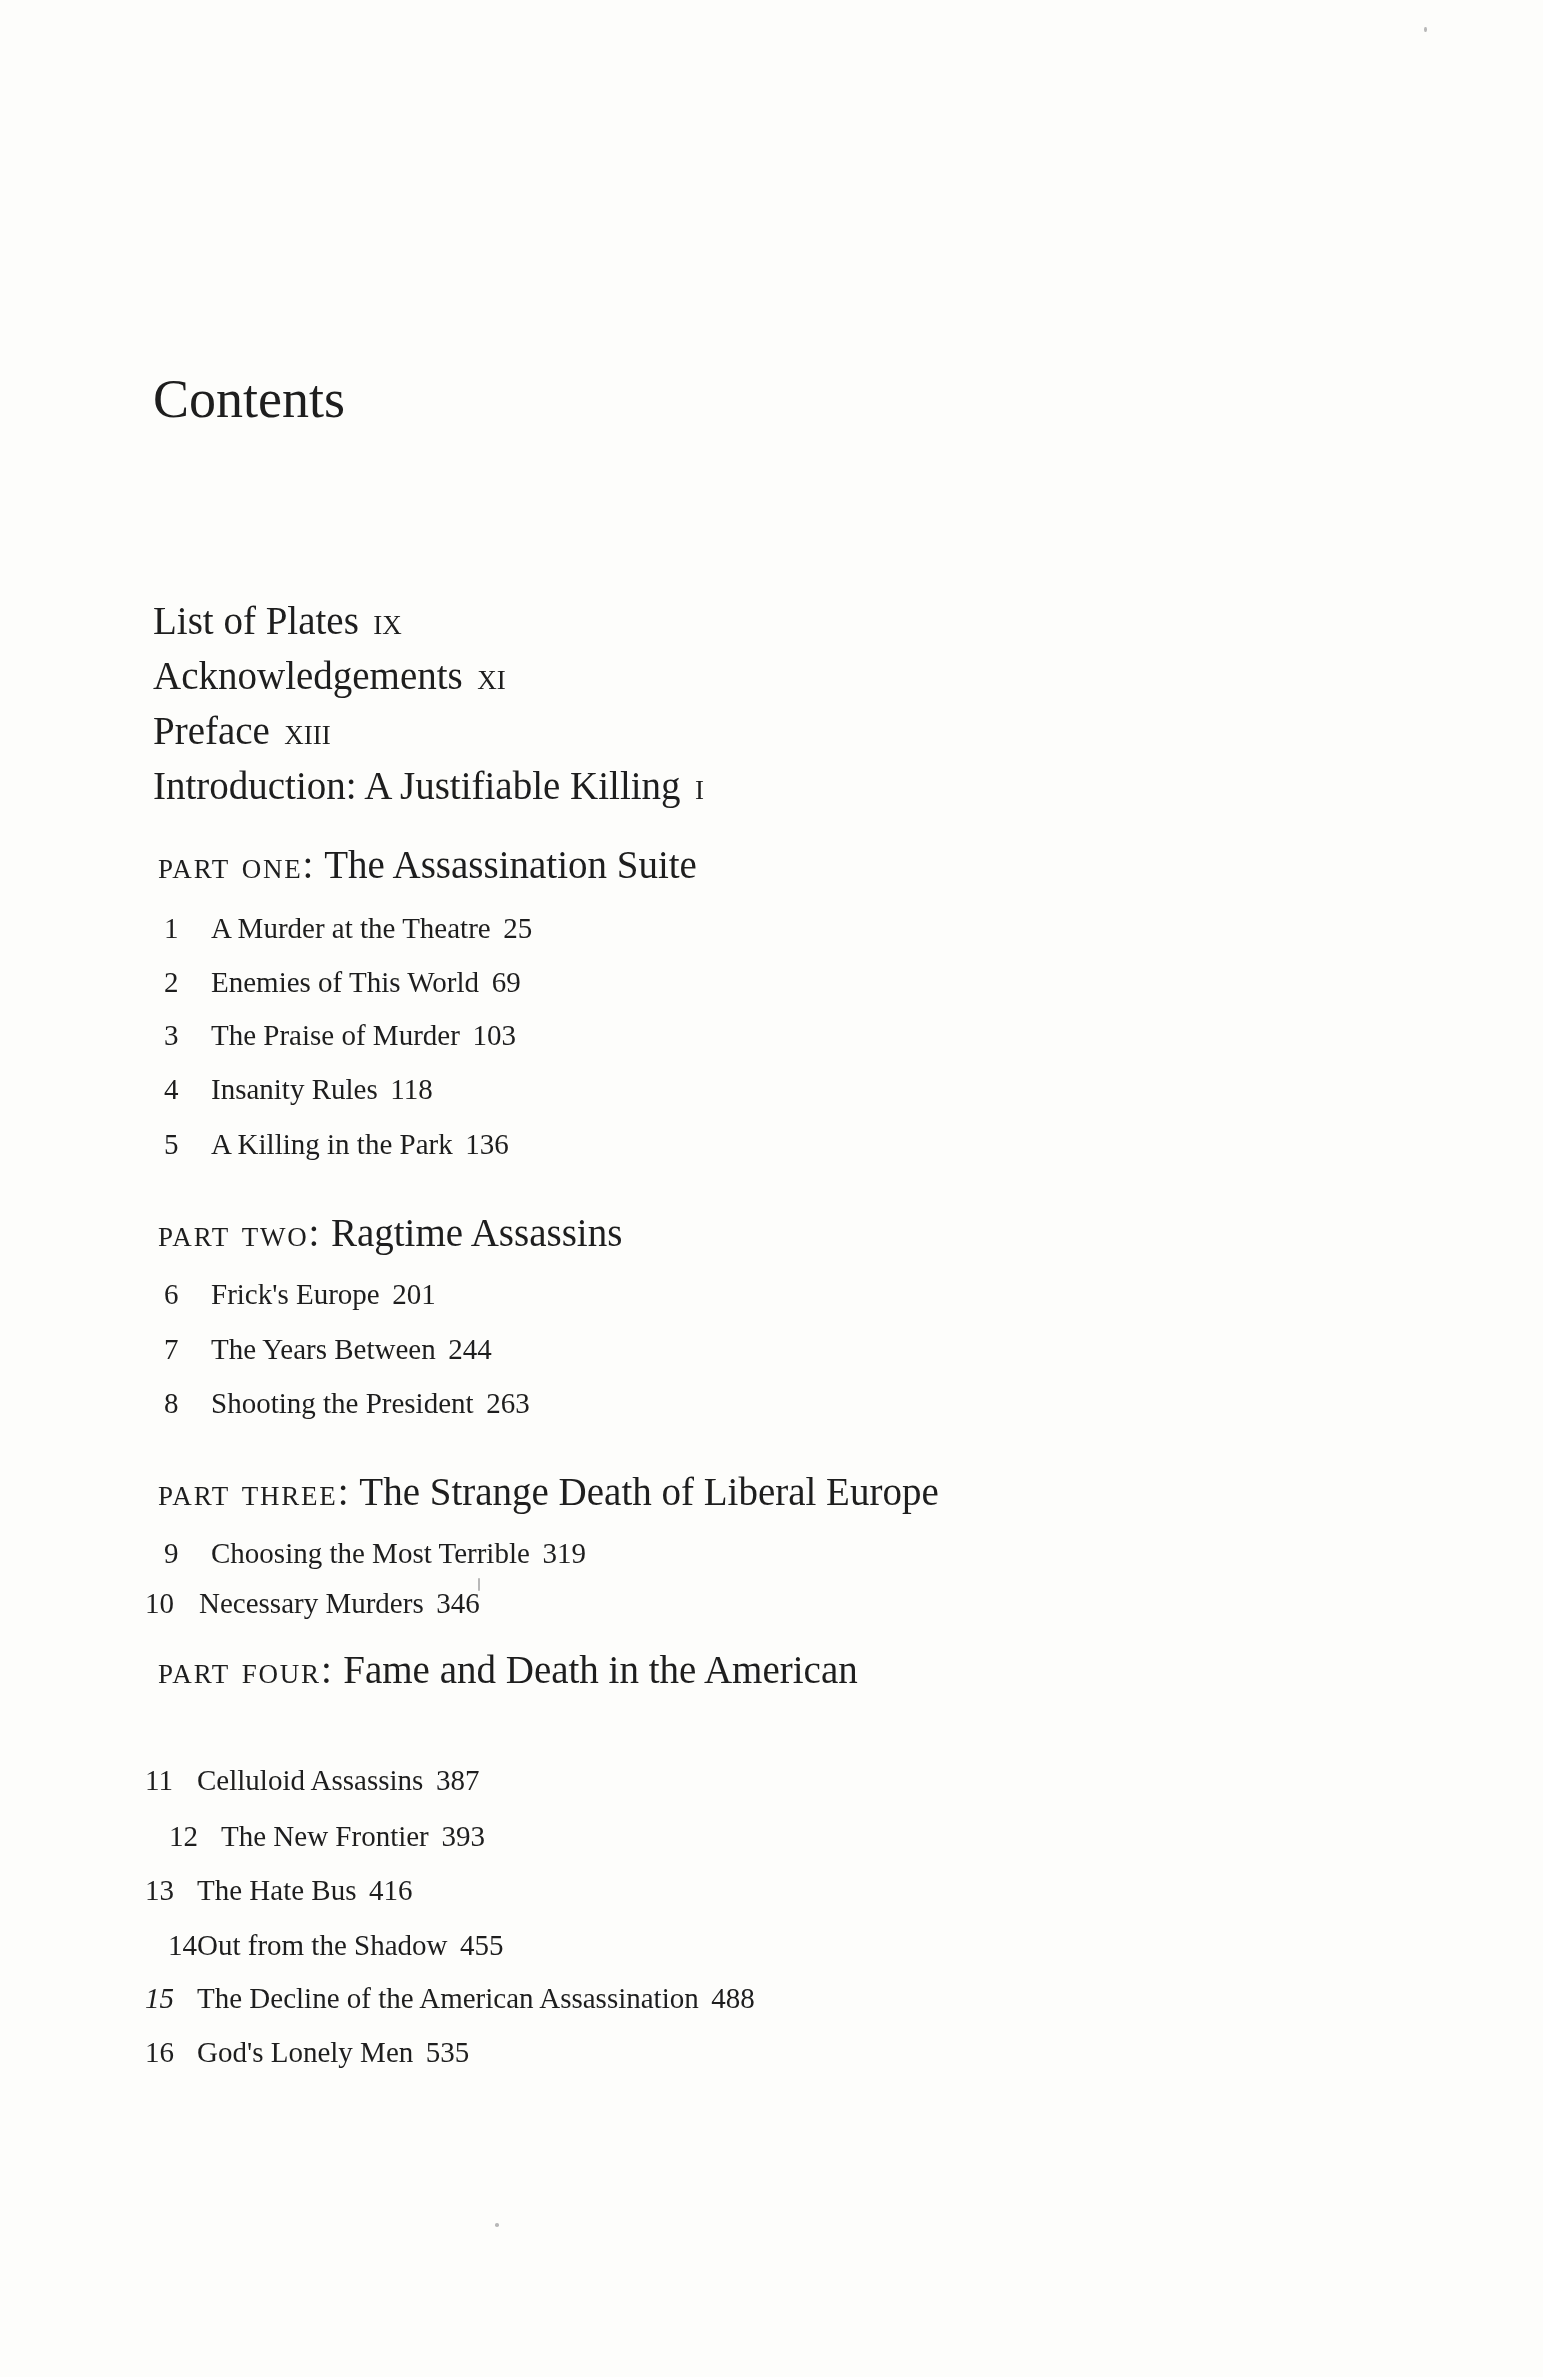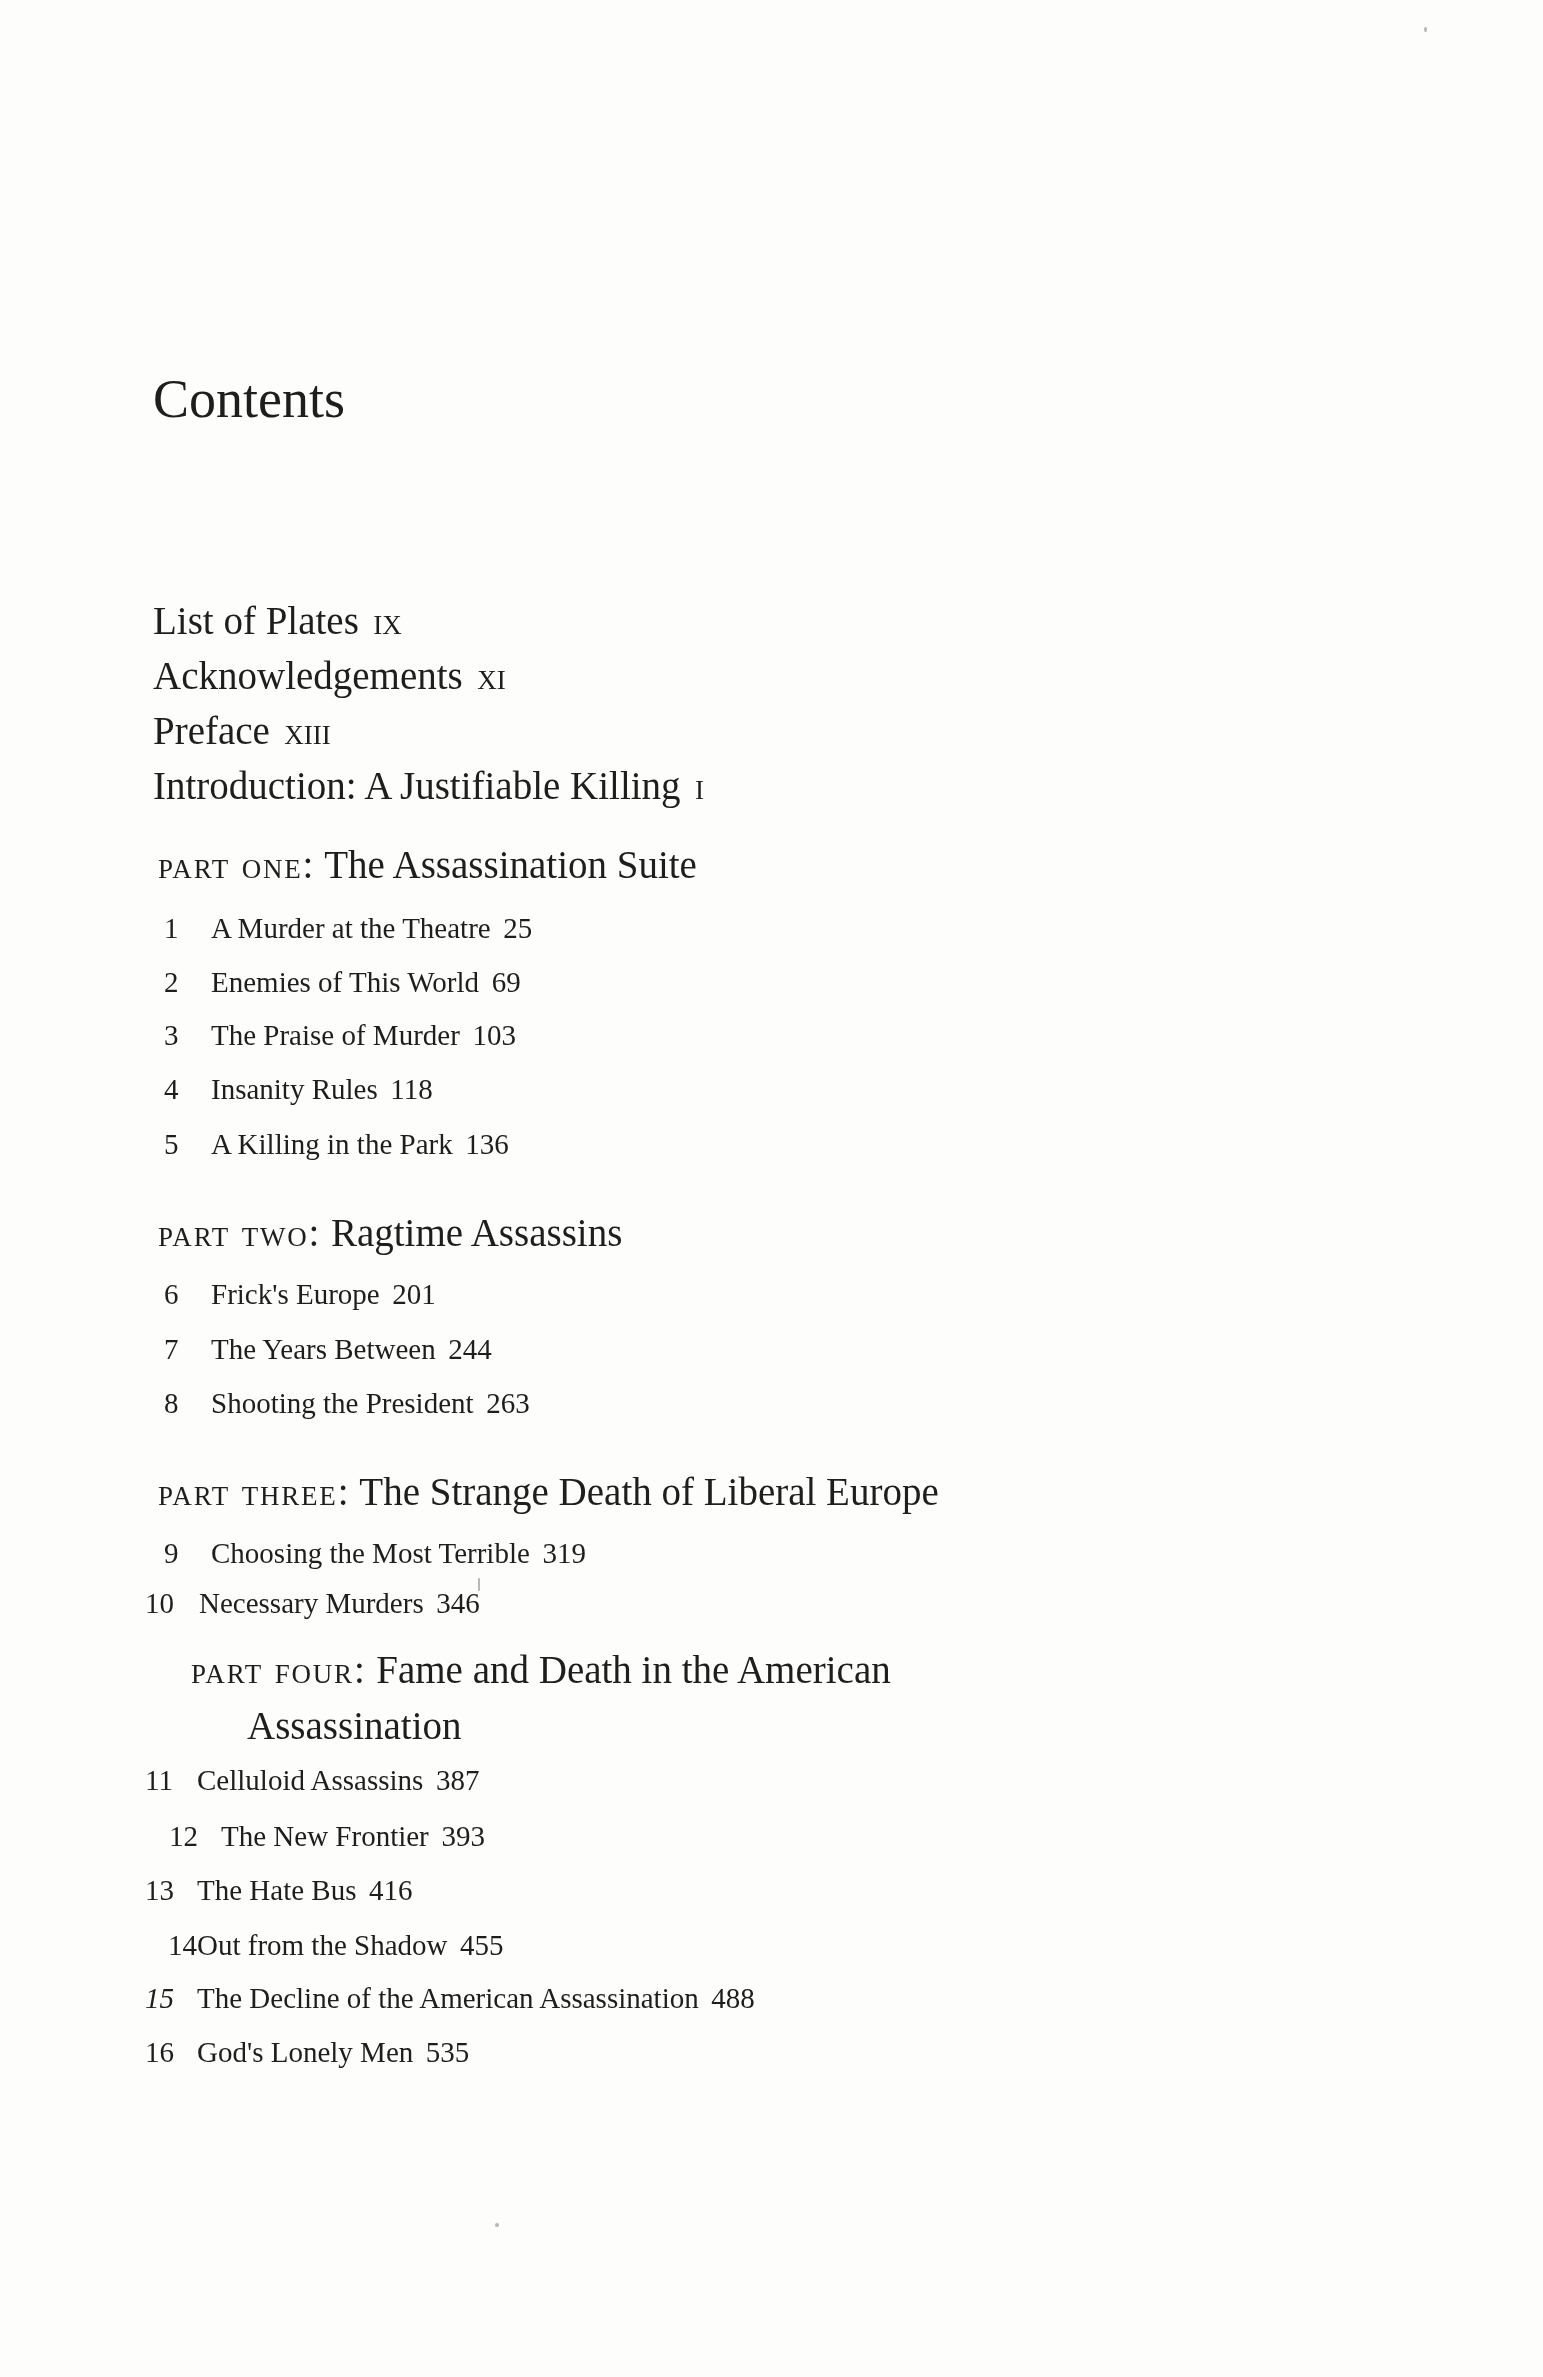--- a/index.html
+++ b/index.html
@@ -77,24 +77,23 @@
   <span class="label">PART THREE:</span>
   <span>The Strange Death of Liberal Europe</span>
 </div>
 <div class="abs chap" style="top:1539px; left:164px;">
   <span class="num">9</span><span>Choosing the Most Terrible</span><span class="pg">319</span>
 </div>
 <div class="abs chap" style="top:1589px; left:145px;">
   <span class="num" style="width:54px;">10</span><span>Necessary Murders</span><span class="pg">346</span>
 </div>
 
-<div class="abs part" style="top:1650px;margin-left:33px;">
+<div class="abs part" style="top:1650px;">
   <span class="label">PART FOUR:</span>
   <span>Fame and Death in the American</span>
-  <span class="cont">Assassination</span>
 </div>
 <div class="abs chap" style="top:1766px; left:145px;">
   <span class="num" style="width:52px;">11</span><span>Celluloid Assassins</span><span class="pg">387</span>
 </div>
 <div class="abs chap" style="top:1822px; left:145px;">
   <span class="num" style="width:52px;margin-left:24px;">12</span><span>The New Frontier</span><span class="pg">393</span>
 </div>
 <div class="abs chap" style="top:1876px; left:145px;">
   <span class="num" style="width:52px;">13</span><span>The Hate Bus</span><span class="pg">416</span>
 </div>

